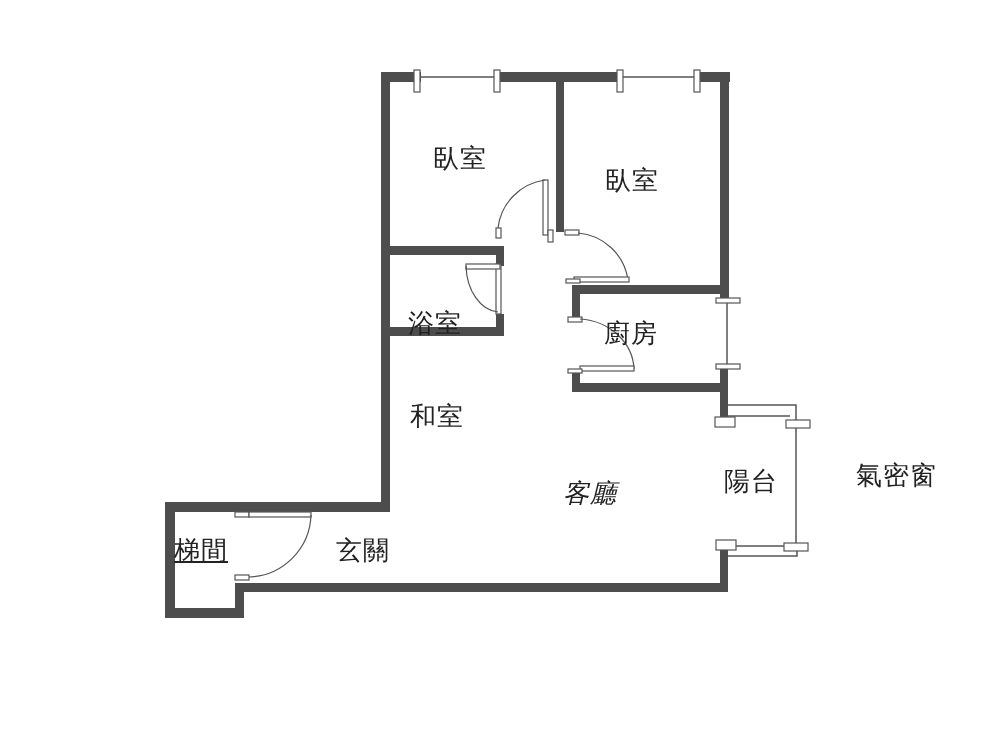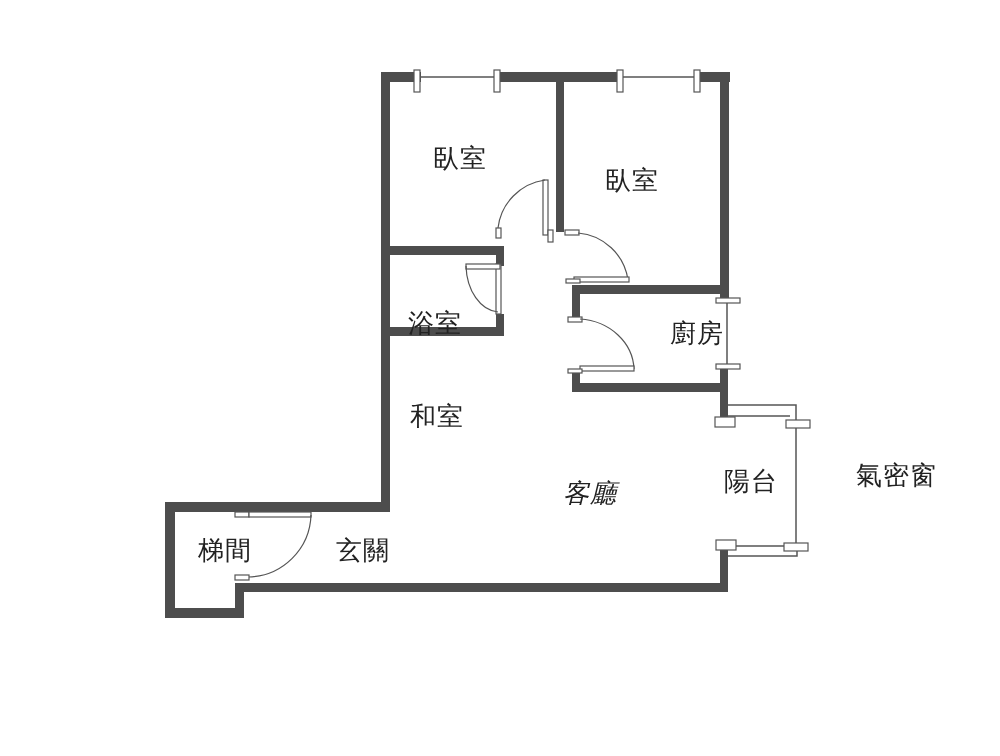--- a/index.html
+++ b/index.html
@@ -107,19 +107,19 @@
     <rect class="door-leaf" x="235" y="512" width="14" height="5"></rect>
     <rect class="door-leaf" x="249" y="512" width="62" height="5"></rect>
     <path class="door-arc" d="M311,515 A64,64 0 0,1 248,577"></path>
     <rect class="door-leaf" x="235" y="575" width="14" height="5"></rect>
   </g>
 </svg>
 
 <div class="label" style="left:433px; top:145px;">臥室</div>
 <div class="label" style="left:605px; top:167px;">臥室</div>
 <div class="label" style="left:408px; top:288px;margin-top:22px;">浴室</div>
-<div class="label" style="left:670px; top:320px;">廚房</div>
+<div class="label" style="left:604px; top:320px;">廚房</div>
 <div class="label" style="left:410px; top:404px;font-family:Liberation Serif, serif;">和室</div>
 <div class="label" style="left:563px; top:480px;font-style:italic;">客廳</div>
 <div class="label" style="left:724px; top:468px;">陽台</div>
 <div class="label" style="left:856px; top:462px;">氣密窗</div>
-<div class="label" style="left:198px; top:537px;">梯間</div>
+<div class="label" style="left:174px; top:537px;text-decoration:underline;">梯間</div>
 <div class="label" style="left:336px; top:537px;">玄關</div>
 
 </body></html>

